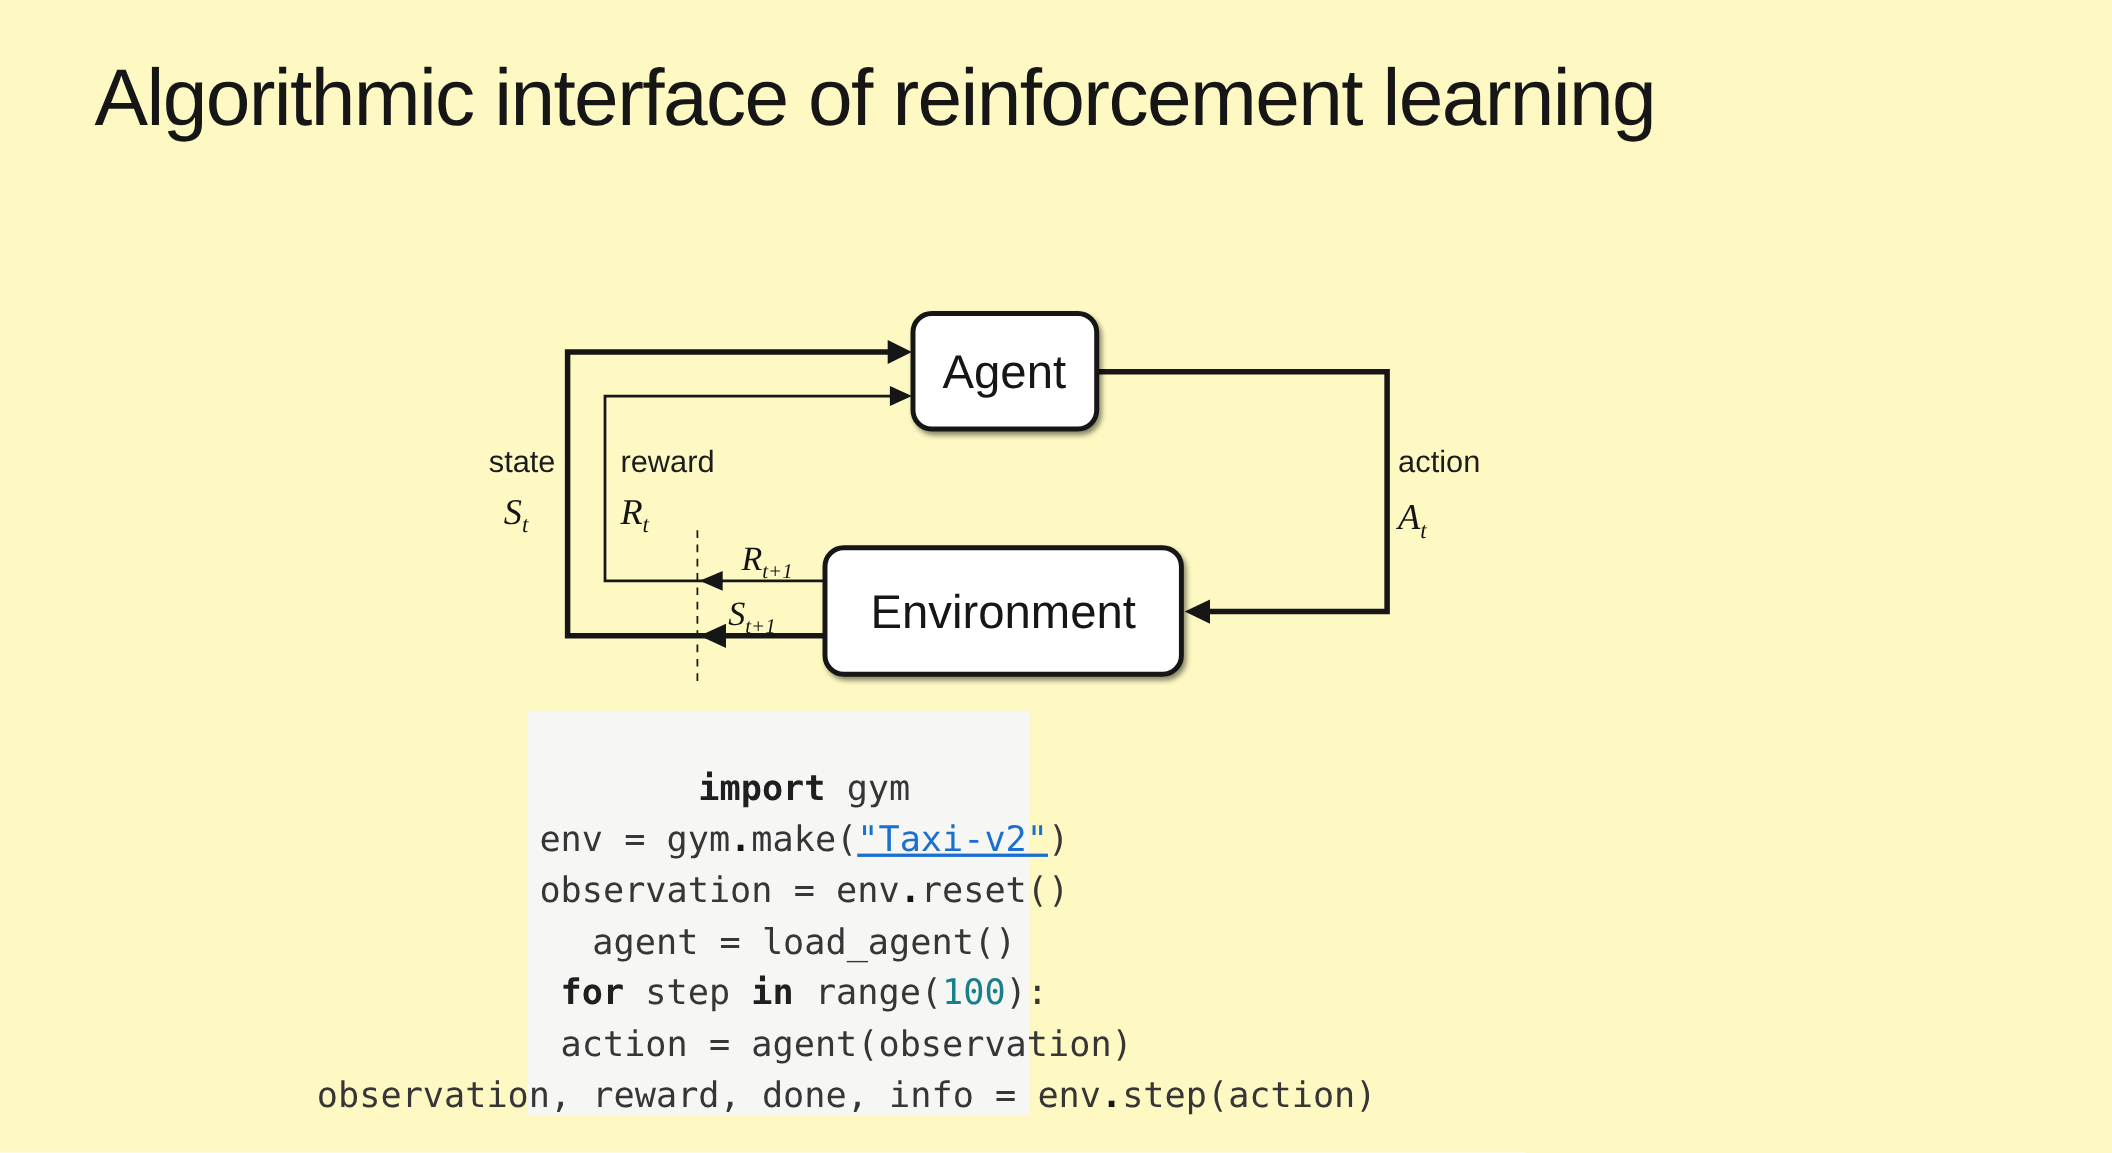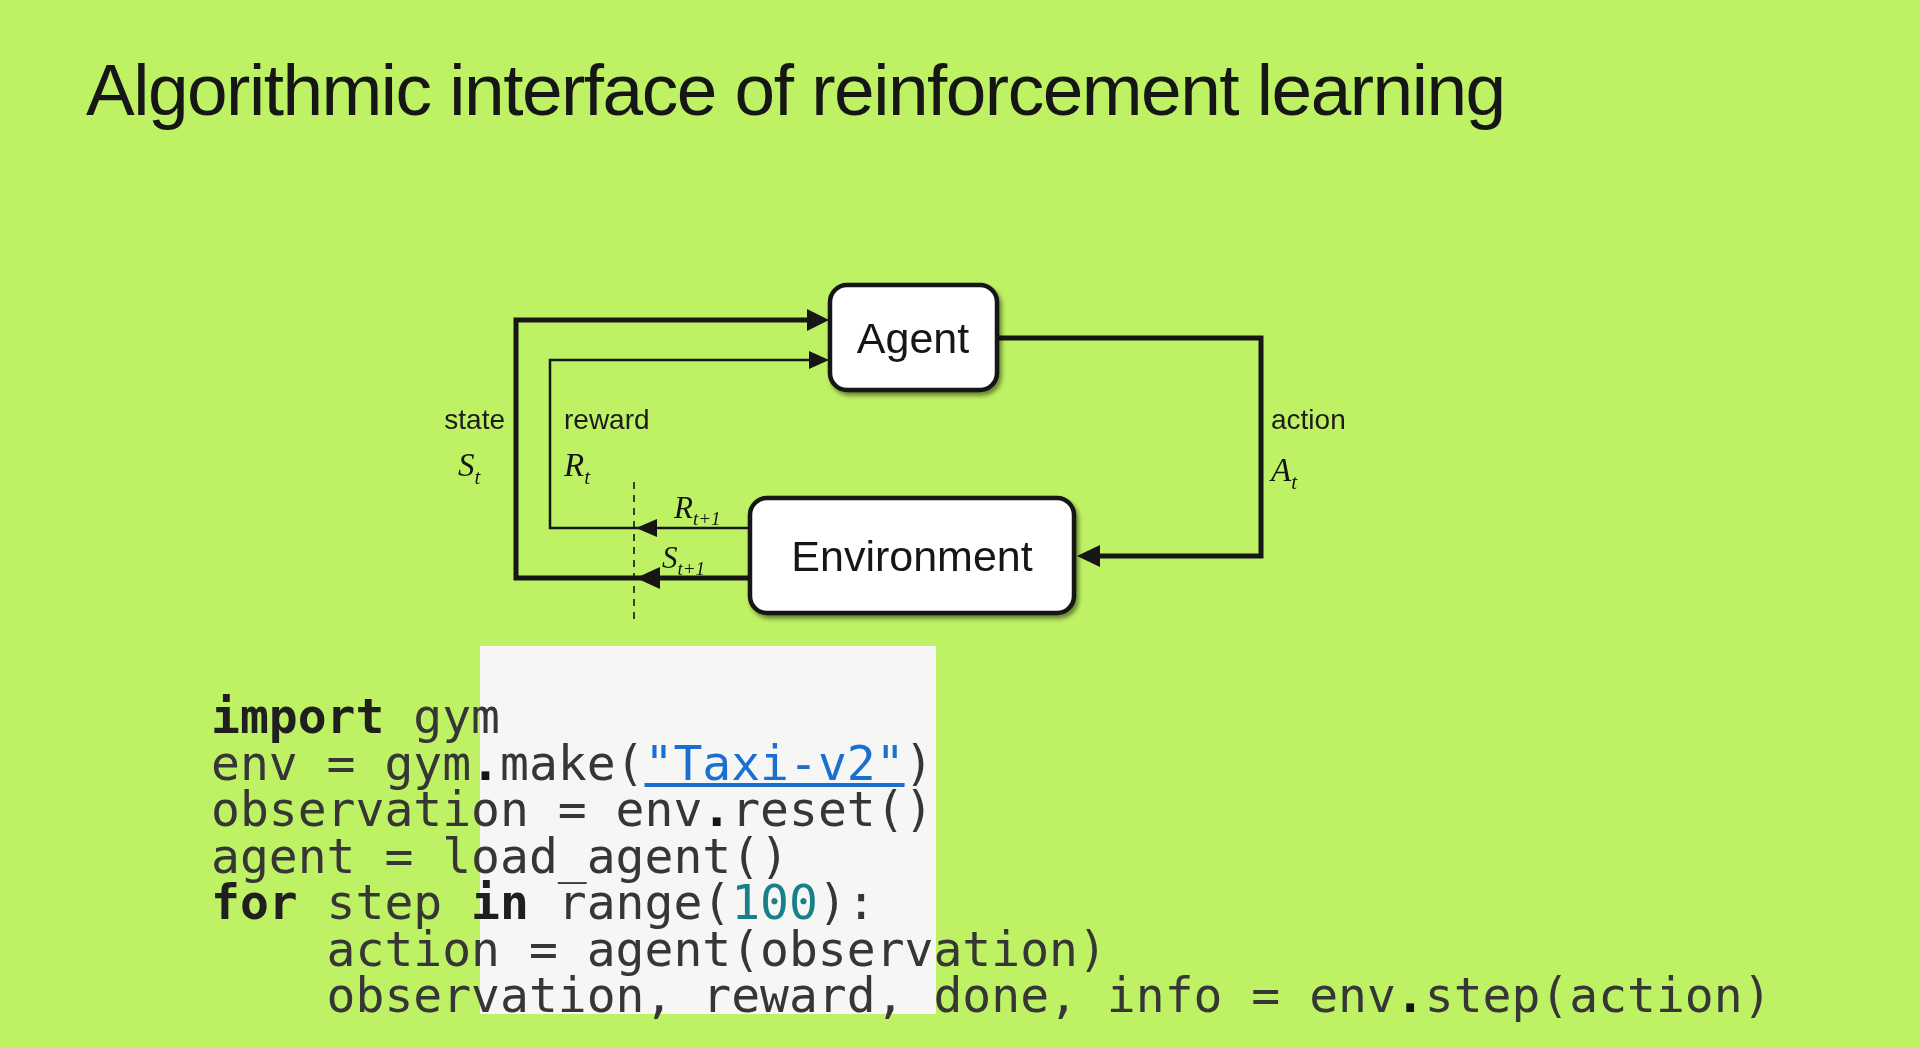--- a/index.html
+++ b/index.html
@@ -5,41 +5,42 @@
   :root{
     --code-text:#363636;
     --kw-color:#1f1f1f;
     --link-color:#1a6fd1;
     --num-color:#17808a;
     --line-color:#161616;
   }
   *{margin:0;padding:0;box-sizing:border-box;}
   html,body{width:1920px;height:1048px;background:#ffffff;overflow:hidden;
     font-family:"Liberation Sans",sans-serif;}
-  .slide{position:relative;width:1920px;height:1048px;background:#bef264;}
+  .slide{position:relative;width:1920px;height:1048px;background:#fef9c3;}
 
   .slide-title{
     position:absolute;left:86px;top:48px;width:1820px;
     font-family:"Liberation Sans",sans-serif;
     font-weight:300;font-size:73px;letter-spacing:-1.5px;
     color:#161616;white-space:nowrap;
   }
 
   .diagram-wrap{position:absolute;left:330px;top:196px;width:1050px;height:435px;}
 
   .code-noise{
     position:absolute;left:480px;top:646px;width:456px;height:368px;
     background:#f6f6f4;
   }
 
   .code-block{
     position:absolute;left:211px;top:693px;
     font-family:"DejaVu Sans Mono","Liberation Mono",monospace;
-    font-size:48px;line-height:46.5px;color:var(--code-text);
+    font-size:32px;line-height:46.5px;color:var(--code-text);
     white-space:pre;
+    text-align:center;
   }
   .code-line{white-space:pre;}
   .seg-p{color:var(--code-text);}
   .seg-kw{color:var(--kw-color);font-weight:700;}
   .seg-op{color:#141414;font-weight:700;}
   .seg-num{color:var(--num-color);}
   .seg-link{color:var(--link-color);text-decoration:underline;cursor:pointer;}
 
   .diagram-label{font-family:"Liberation Sans",sans-serif;fill:#1c1c1c;}
   .math-label{font-family:"Liberation Serif",serif;font-style:italic;fill:#141414;}

